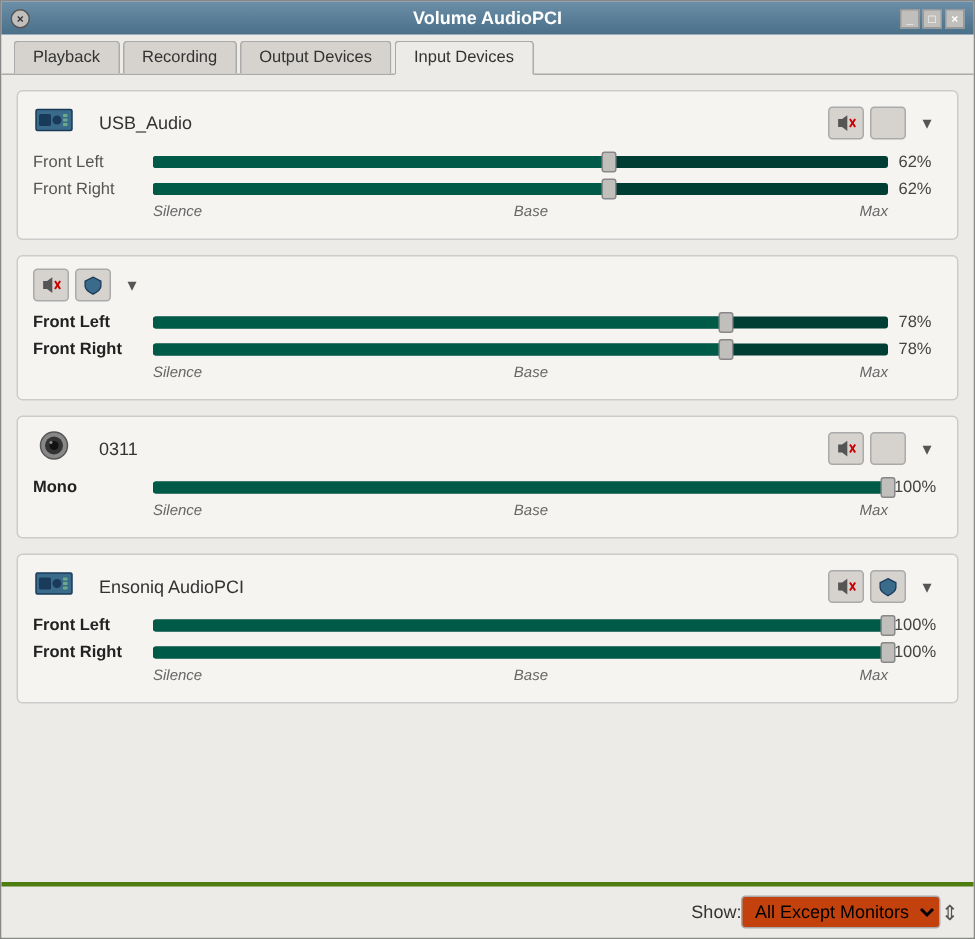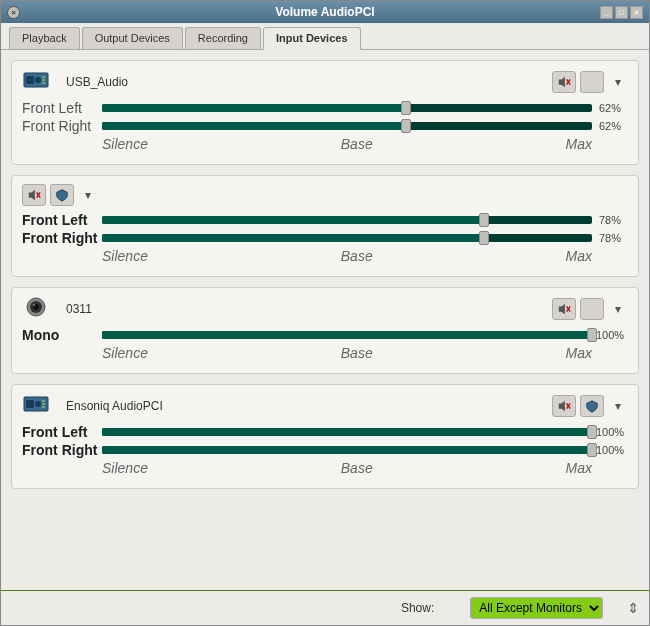--- a/index.html
+++ b/index.html
@@ -77,21 +77,21 @@
       border-bottom: none;
       background: #d6d3ce;
       cursor: pointer;
       border-radius: 3px 3px 0 0;
       color: #333;
       font-size: 11px;
     }
     .tab.active {
       background: #edebe8;
       border-bottom: 1px solid #edebe8;
-      font-weight: bold;
+      font-weight: normal;
       margin-bottom: -1px;
       padding-bottom: 5px;
     }
     .content {
       flex: 1;
       padding: 10px;
       overflow-y: auto;
       background: #edebe8;
     }
     .device-block {
@@ -148,21 +148,21 @@
       font-size: 12px;
       color: #555;
     }
     .channel-row {
       display: flex;
       align-items: center;
       margin-bottom: 2px;
     }
     .channel-label {
       width: 80px;
-      font-size: 14px;
+      font-size: 11px;
       color: #555;
     }
     .channel-label.bold {
       font-weight: bold;
       color: #222;
     }
     .slider-area {
       flex: 1;
       position: relative;
       height: 16px;
@@ -195,46 +195,45 @@
       width: 36px;
       text-align: center;
       font-size: 11px;
       color: #444;
     }
     .scale-row {
       display: flex;
       margin-left: 80px;
       margin-right: 36px;
       justify-content: space-between;
-      font-size: 14px;
+      font-size: 10px;
       color: #666;
       font-style: italic;
       margin-bottom: 4px;
     }
     .footer {
       display: flex;
       align-items: center;
       justify-content: flex-end;
       padding: 6px 10px;
-      gap: 24px;
-      border-top: 1px solid #4d7c0f;
+      gap: 0;
+      border-top: 3px solid #4d7c0f;
       background: #edebe8;
     }
     .show-label {
       font-size: 12px;
       color: #333;
     }
     .show-select {
       padding: 2px 4px;
       border: 1px solid #aaa;
-      background: #84cc16;
+      background: #c2410c;
       border-radius: 3px;
       font-size: 12px;
       cursor: pointer;
-      margin-left: 12px;
     }
     
     .soundcard-svg {
       width: 28px;
       height: 22px;
     }
     
     .camera-svg { width: 28px; height: 22px; }
   </style>
 </head>
@@ -249,22 +248,22 @@
     <span>Volume AudioPCI</span>
     <div class="titlebar-right">
       <div class="titlebar-right-btn">_</div>
       <div class="titlebar-right-btn">□</div>
       <div class="titlebar-right-btn">×</div>
     </div>
   </div>
 
   <div class="tabs">
     <div class="tab">Playback</div>
+    <div class="tab">Recording</div>
     <div class="tab">Output Devices</div>
-    <div class="tab">Recording</div>
     <div class="tab active">Input Devices</div>
   </div>
 
   <div class="content">
 
     <div id="devices-container">
         <div class="device-block">
           <div class="device-header">
             <div class="device-name-area">
               <div><svg class="soundcard-svg" viewBox="0 0 28 22" xmlns="http://www.w3.org/2000/svg">

